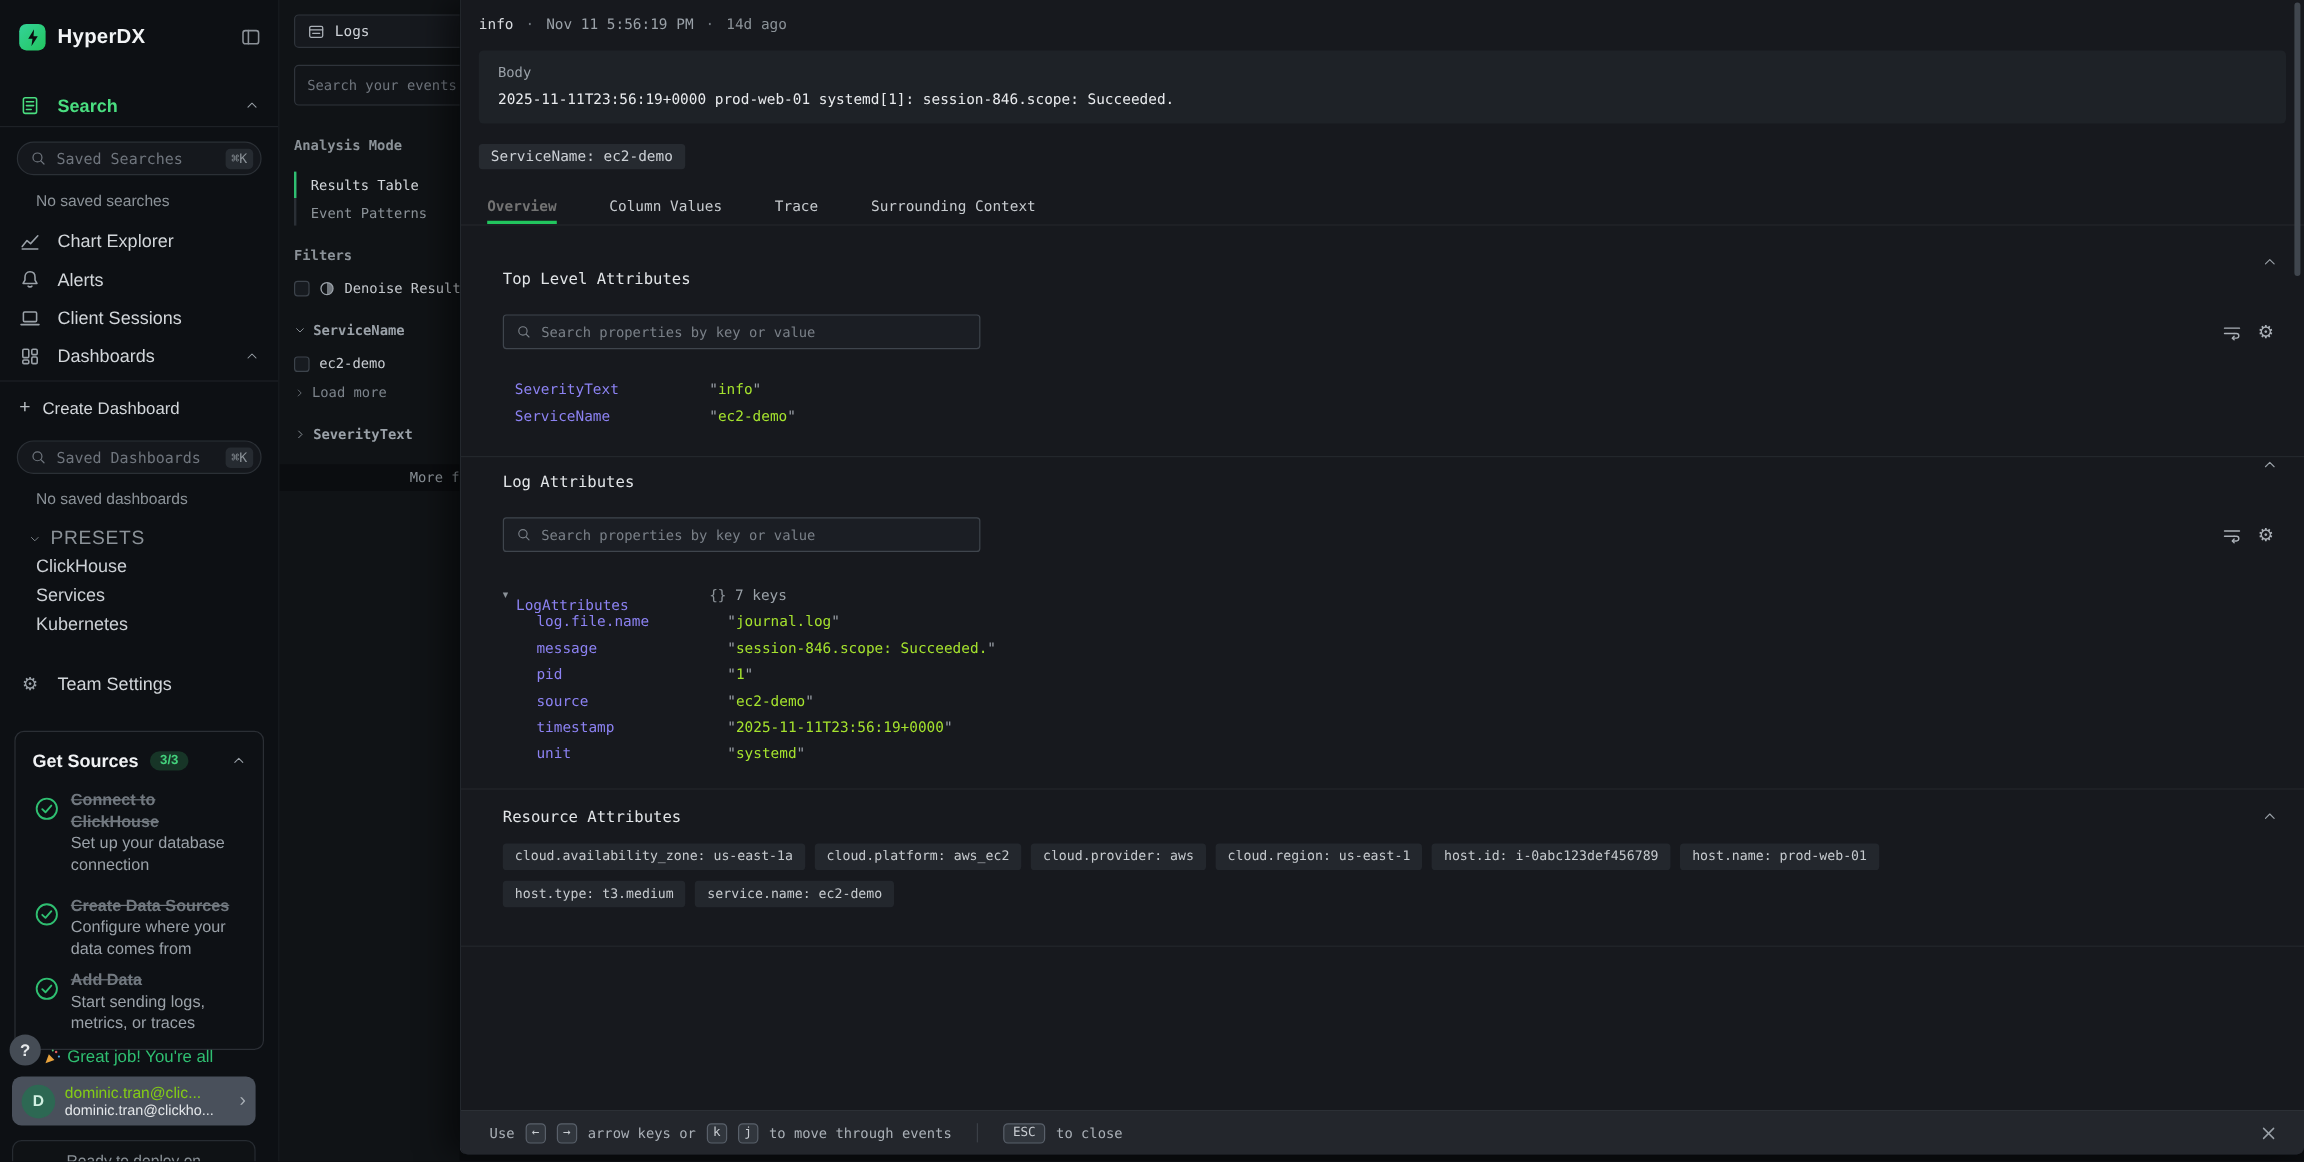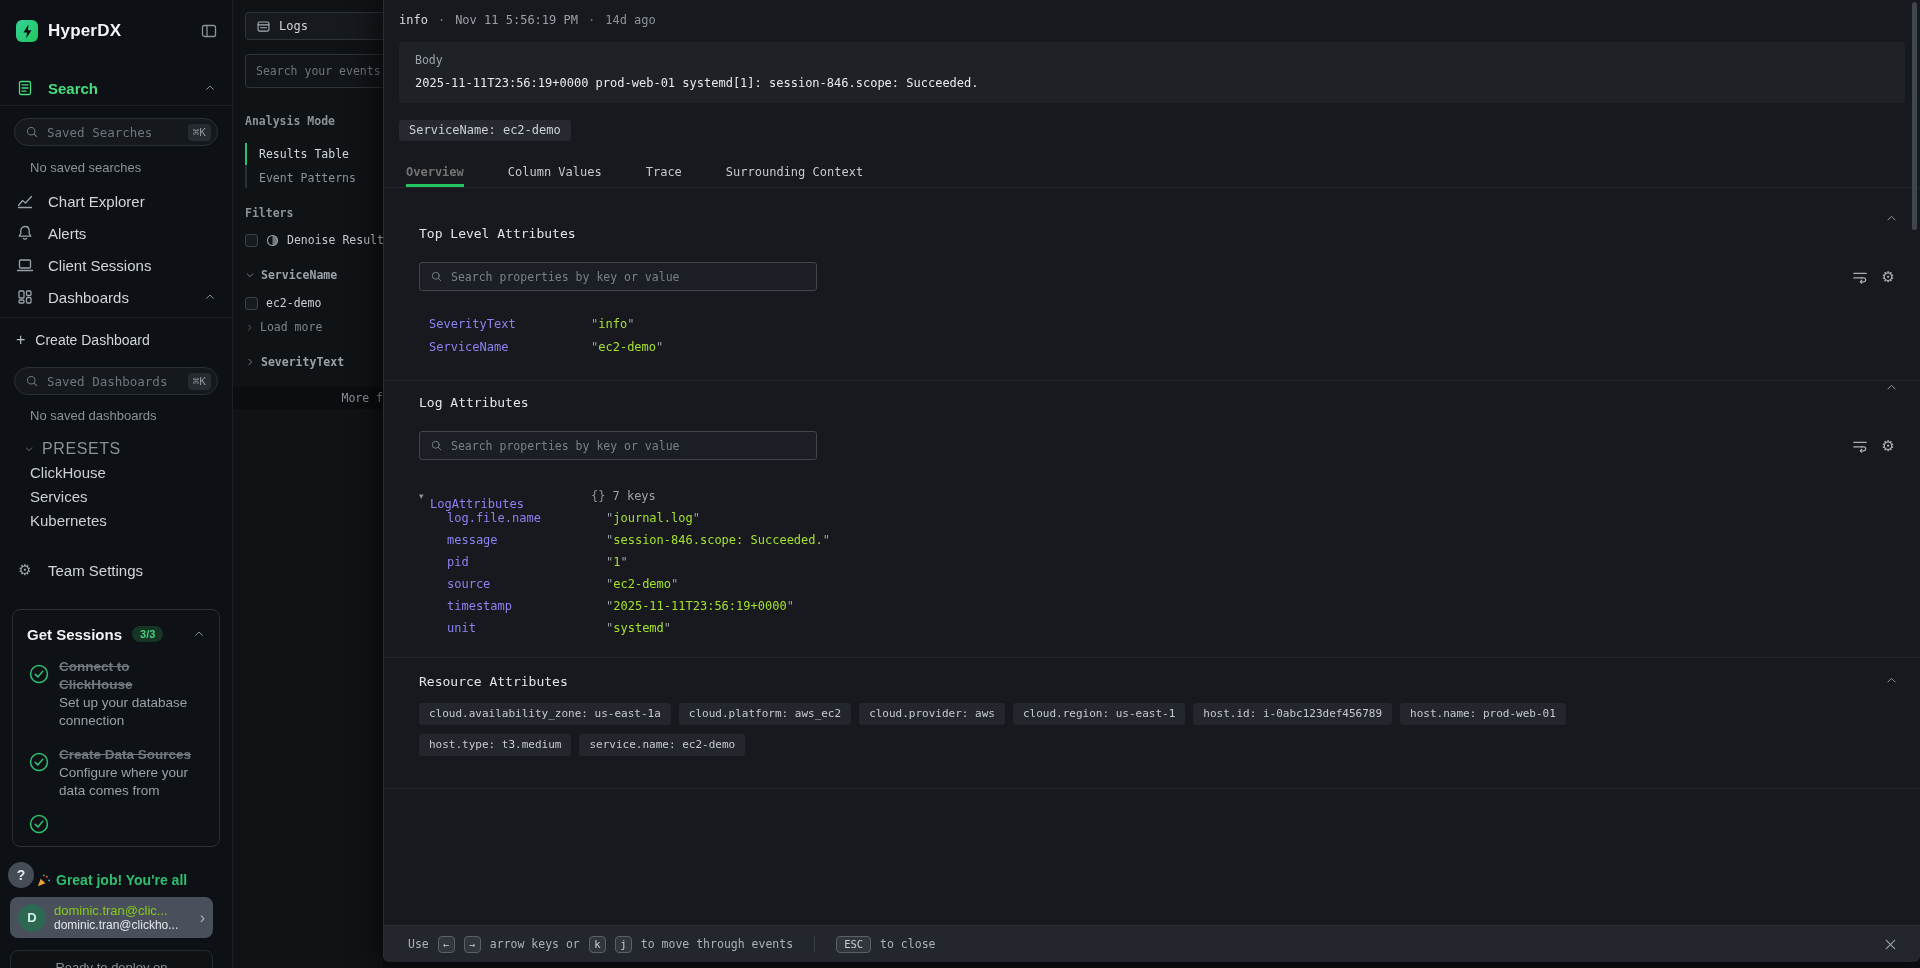--- a/index.html
+++ b/index.html
@@ -51,21 +51,21 @@
   .gs-badge { margin-left:10px; background:#173527; color:#43d17c; font-size:11px; font-weight:bold;
               border-radius:10px; padding:2px 8px; }
   .gs-title-row .caret { margin-left:auto; color:#9aa1a8; }
   .gs-item { display:flex; margin-top:14px; }
   .gs-check { flex:none; color:#2fbf71; margin:6px 10px 0 2px; }
   .gs-item .txt { font-size:13.5px; line-height:18px; }
   .gs-item .t { color:#71787f; font-weight:bold; text-decoration:line-through; }
   .gs-item .s { color:#9aa1a8; }
   .help-fab { position:absolute; left:8px; top:862px; width:26px; height:26px; border-radius:50%; background:#454c55;
               color:#e6e9eb; font-weight:bold; font-size:14px; display:flex; align-items:center; justify-content:center; z-index:5; cursor:pointer; }
-  .congrats { position:absolute; left:36px; top:872px; width:180px; font-size:14px; font-weight:bold; color:#2fbf71;
+  .congrats { position:absolute; left:36px; top:872px; width:180px; font-size:14px; font-weight:normal; color:#2fbf71;
               display:flex; align-items:flex-end; gap:5px; white-space:nowrap; }
   .user-chip { position:absolute; left:10px; top:897px; width:203px; height:41px; background:#49505b; border-radius:8px;
                display:flex; align-items:center; padding:0 8px; cursor:pointer; z-index:4; }
   .avatar { flex:none; width:28px; height:28px; border-radius:50%; background:#2d6853; color:#d2f0e2; font-size:13px; font-weight:bold;
             display:flex; align-items:center; justify-content:center; }
   .user-txt { margin-left:8px; min-width:0; }
   .user-name { font-size:13px; font-weight:normal; color:#84cc16; white-space:nowrap; }
   .user-mail { font-size:12px; color:#e3e6e9; white-space:nowrap; }
   .user-chip .chev { margin-left:auto; color:#aab0b7; font-size:16px; }
   .teaser { position:absolute; left:10px; top:950px; width:203px; height:40px; background:#0f1215; border:1px solid #262b31;
@@ -284,21 +284,21 @@
       <div class="preset-item">Kubernetes</div>
     </div>
 
     <div class="team-row">
       <span class="nico">⚙</span>
       <span class="nlbl">Team Settings</span>
     </div>
 
     <div class="gs-card">
       <div class="gs-title-row">
-        <span class="gs-title">Get Sessions</span>
+        <span class="gs-title">Get Sources</span>
         <span class="gs-badge">3/3</span>
         <span class="caret">
           <svg class="ic" width="12" height="12" viewBox="0 0 18 18">
               <path d="M4 11 L9 6 L14 11"></path>
             </svg>
         </span>
       </div>
       <div class="gs-item">
         <span class="gs-check">
           <svg class="ic" width="20" height="20" viewBox="0 0 18 18" style="stroke-width:1.4">
@@ -322,20 +322,24 @@
           <span class="t">Create Data Sources</span><br>
           <span class="s">Configure where your data comes from</span>
         </span>
       </div>
       <div class="gs-item" style="margin-top:8px">
         <span class="gs-check">
           <svg class="ic" width="20" height="20" viewBox="0 0 18 18" style="stroke-width:1.4">
               <circle cx="9" cy="9" r="7.6"></circle>
               <polyline points="5.6,9.3 8,11.6 12.4,6.6"></polyline>
             </svg>
+        </span>
+        <span class="txt">
+          <span class="t">Add Data</span><br>
+          <span class="s">Start sending logs, metrics, or traces</span>
         </span>
       </div>
     </div>
 
     <div class="help-fab">?</div>
     <div class="congrats">
       <span>
         <svg width="15" height="15" viewBox="0 0 16 16">
             <polygon points="2,14 5,6 10,11" fill="#e8a33d"></polygon>
             <circle cx="11.5" cy="4" r="1.1" fill="#e05c5c"></circle>

